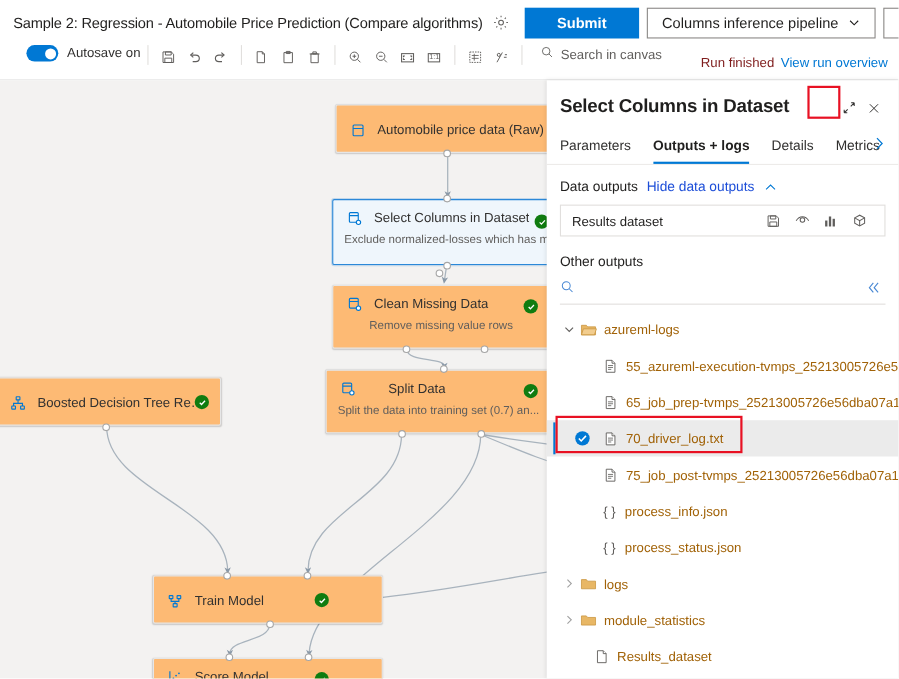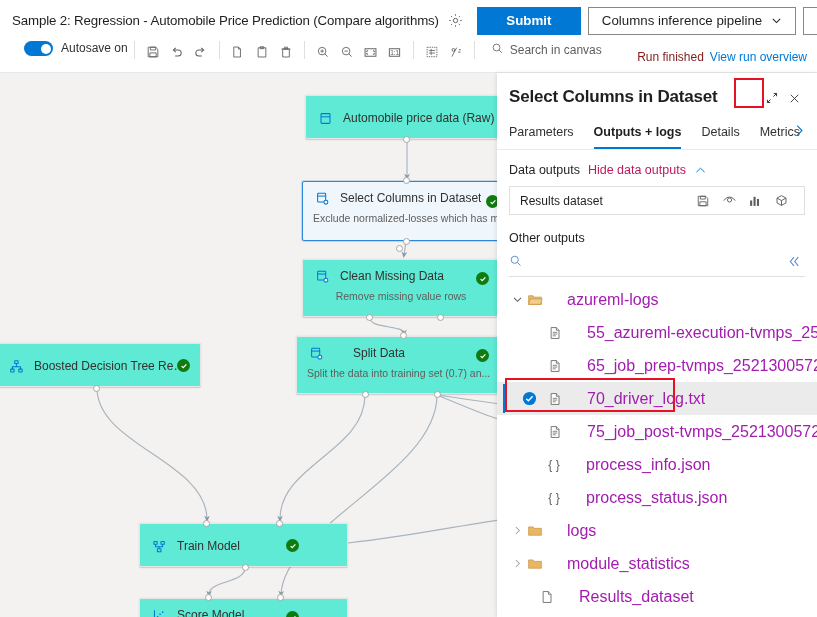--- a/index.html
+++ b/index.html
@@ -108,21 +108,21 @@
   
   .canvas {
     position: absolute; left: 0; top: 73px; width: 817px; height: 544px;
     background: #f3f2f1;
     overflow: hidden;
   }
   .canvas-svg { position: absolute; left: 0; top: 0; }
 
   .node {
     position: absolute;
-    background: #5eead4;
+    background: #fdba74;
     border: 1px solid #e6e6e6;
     border-radius: 2px;
     box-sizing: border-box;
     box-shadow: 0 0.6px 1.8px rgba(0,0,0,0.10), 0 0.3px 0.9px rgba(0,0,0,0.08);
     cursor: pointer;
   }
   .node.selected {
     background: #eff6fc;
     border: 1px solid #2b88d8;
     box-shadow: 0 0 0 1px rgba(43,136,216,0.25);
@@ -207,21 +207,21 @@
   .tab-more {
     position: absolute; right: 10px; top: 8px;
     cursor: pointer; color: #0078d4;
   }
 
   .section-row {
     display: flex; align-items: center;
     padding: 13px 12px 0 12px; gap: 8px;
   }
   .section-label { font-size: 12.5px; color: #201f1e; }
-  .link-blue { font-size: 12.5px; color: #be185d; cursor: pointer; }
+  .link-blue { font-size: 12.5px; color: #1d4ed8; cursor: pointer; }
   .chev-up { display: inline-flex; align-items: center; color: #0078d4; cursor: pointer;}
 
   .results-box {
     margin: 9px 12px 0 12px;
     border: 1px solid #e1dfdd;
     height: 29px;
     display: flex; align-items: center;
     padding: 0 10px;
     box-sizing: border-box;
   }
@@ -261,21 +261,21 @@
     content: ""; position: absolute; left: 6px; top: 2px; bottom: 2px;
     width: 2px; background: #0078d4;
   }
   .tree-caret {
     width: 16px; height: 16px; display: flex; align-items: center;
     justify-content: center; color: #605e5c; flex: 0 0 auto;
   }
   .tree-check { width: 20px; display:flex; align-items:center; justify-content:center; flex:0 0 auto; }
   .tree-ico { width: 20px; display: flex; align-items: center; justify-content: center; flex: 0 0 auto; }
   .tree-label {
-    margin-left: 22px; font-size: 16px; color: #a21caf;
+    margin-left: 4px; font-size: 12px; color: #a16207;
     white-space: nowrap; overflow: hidden;
   }
   .json-glyph {
     font-size: 12px; color: #605e5c;
     font-family: "Liberation Sans", sans-serif;
   }
 </style>
 </head>
 <body>
 

